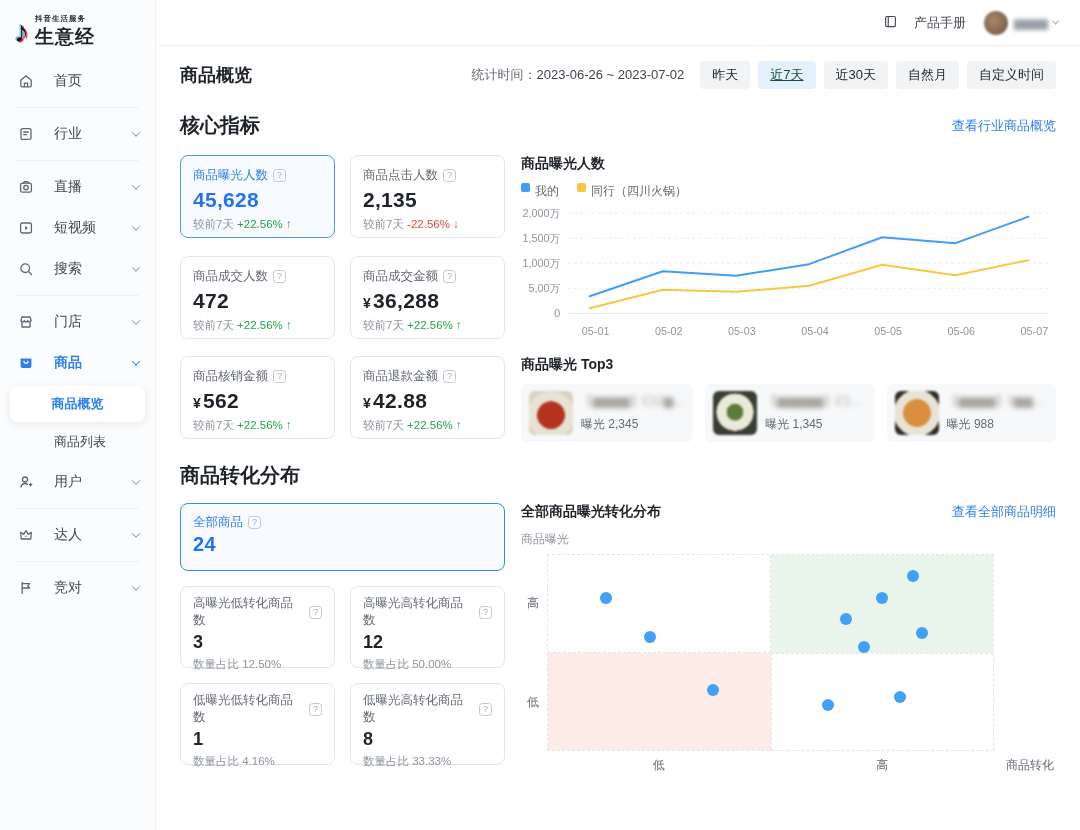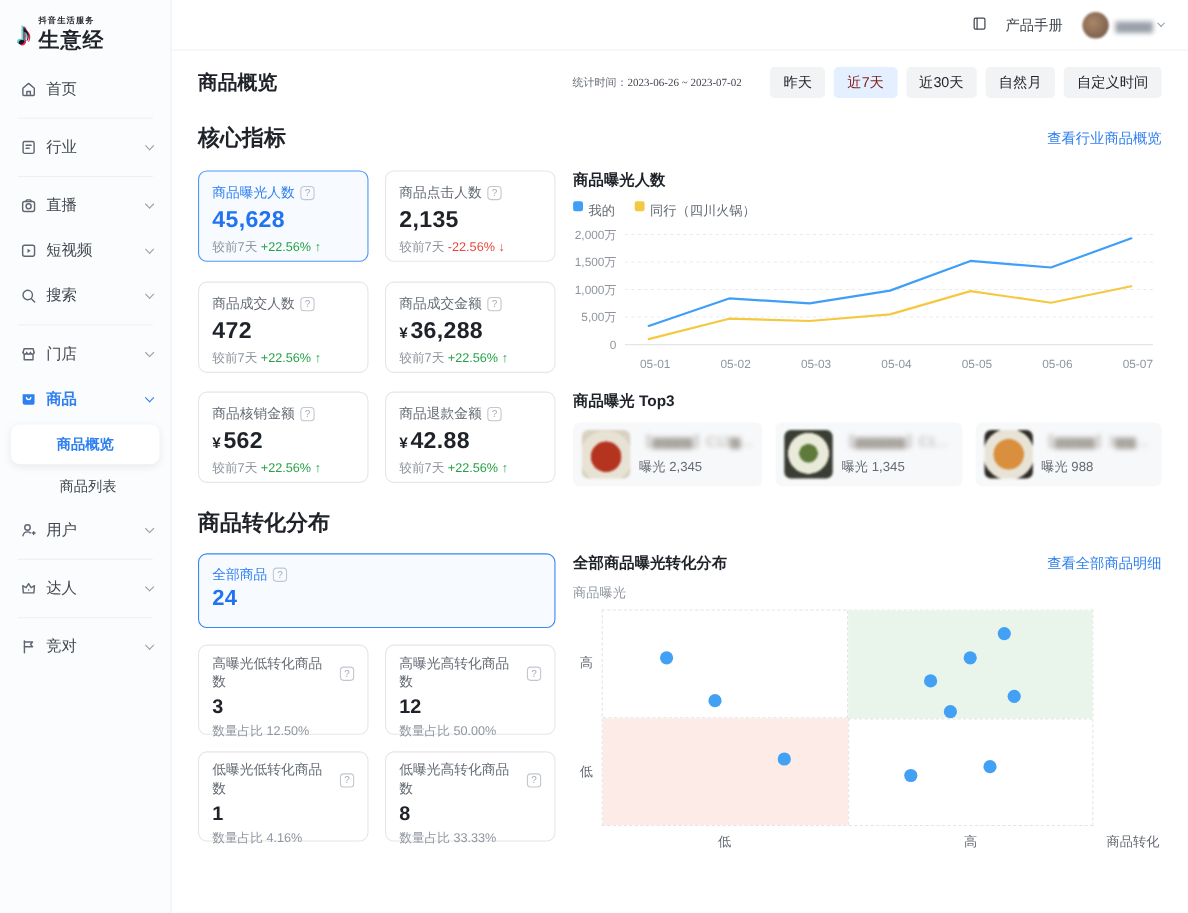--- a/index.html
+++ b/index.html
@@ -8,21 +8,21 @@
   .root { display:flex; width:1080px; height:830px; }
 
   
   .sidebar { width:156px; height:100%; background:#fbfcfd; border-right:1px solid #eef0f2;
     padding:10px 0 0 0; flex:none; }
   .brand { display:flex; align-items:center; gap:6px; padding:4px 10px 10px 14px; }
   .note { font-size:30px; font-weight:bold; color:#161823; line-height:30px;
     text-shadow:-1.5px -1px 0 #69c9d0, 1.5px 1px 0 #ee1d52; }
   .brand-sub { font-size:7.5px; letter-spacing:1px; color:#1f2329; font-weight:bold; }
   .brand-name { font-size:19px; font-weight:bold; color:#1f2329; letter-spacing:1px; }
-  .nav-item { display:flex; align-items:center; gap:8px; height:40px; padding:0 16px 0 18px;
+  .nav-item { display:flex; align-items:center; gap:20px; height:40px; padding:0 16px 0 18px;
     font-size:14px; color:#41464f; cursor:pointer; margin:1px 0; }
   .nav-item .nav-label { flex:1; }
   .nav-icon { width:16px; height:16px; display:inline-flex; }
   .nav-icon svg { width:16px; height:16px; stroke:#5f6672; fill:none; stroke-width:1.3;
     stroke-linecap:round; stroke-linejoin:round; }
   .chev { width:6px; height:6px; border-right:1.4px solid #9aa0a8; border-bottom:1.4px solid #9aa0a8;
     transform:rotate(45deg) translate(-1px,-1px); }
   .nav-item.active { color:#2e7ff0; font-weight:bold; }
   .nav-item.active .nav-icon svg { stroke:#2e7ff0; }
   .nav-item.active .chev { border-color:#2e7ff0; }
@@ -41,25 +41,25 @@
   .userbox { display:flex; align-items:center; gap:6px; cursor:pointer; }
   .avatar { width:24px; height:24px; border-radius:50%;
     background:radial-gradient(circle at 40% 40%, #a98668, #6e5444); filter:blur(1.2px); }
   .user-mask { font-size:12px; color:#9aa0a8; filter:blur(2.2px); letter-spacing:-1px; }
   .userbox .chev { width:5px; height:5px; }
 
   .content { padding:0 24px; flex:1; }
   .page-header { display:flex; align-items:center; justify-content:space-between; height:58px; }
   .page-title { font-size:18px; font-weight:bold; }
   .ph-right { display:flex; align-items:center; gap:8px; }
-  .stat-time { font-size:10px; color:#646a73; margin-right:18px;font-family:Liberation Serif, serif; }
+  .stat-time { font-size:13px; color:#646a73; margin-right:8px; }
   .stat-time b { color:#41464f; font-weight:normal; }
   .date-btn { height:28px; padding:0 12px; border-radius:4px; background:#f2f3f5; border:none;
     font-size:13px; color:#1f2329; cursor:pointer; font-family:inherit; }
-  .date-btn.active { background:#e4f0ff; color:#7f1d1d; }
+  .date-btn.active { background:#e4f0ff; color:#14532d;text-decoration:underline; }
 
   .section-head { display:flex; align-items:center; justify-content:space-between; margin-top:8px; }
   .section-title { font-size:20px; font-weight:bold; }
   .blue-link { font-size:13px; color:#2e7ff0; cursor:pointer; text-decoration:none; }
 
   .tabs { display:flex; margin-top:12px; }
   .tab { height:29px; padding:0 16px; font-size:13px; background:#fff; border:1px solid #dee0e3;
     margin-left:-1px; display:flex; align-items:center; cursor:pointer; color:#1f2329; }
   .tab:first-child { margin-left:0; border-radius:4px 0 0 4px; }
   .tab:last-child { border-radius:0 4px 4px 0; }

